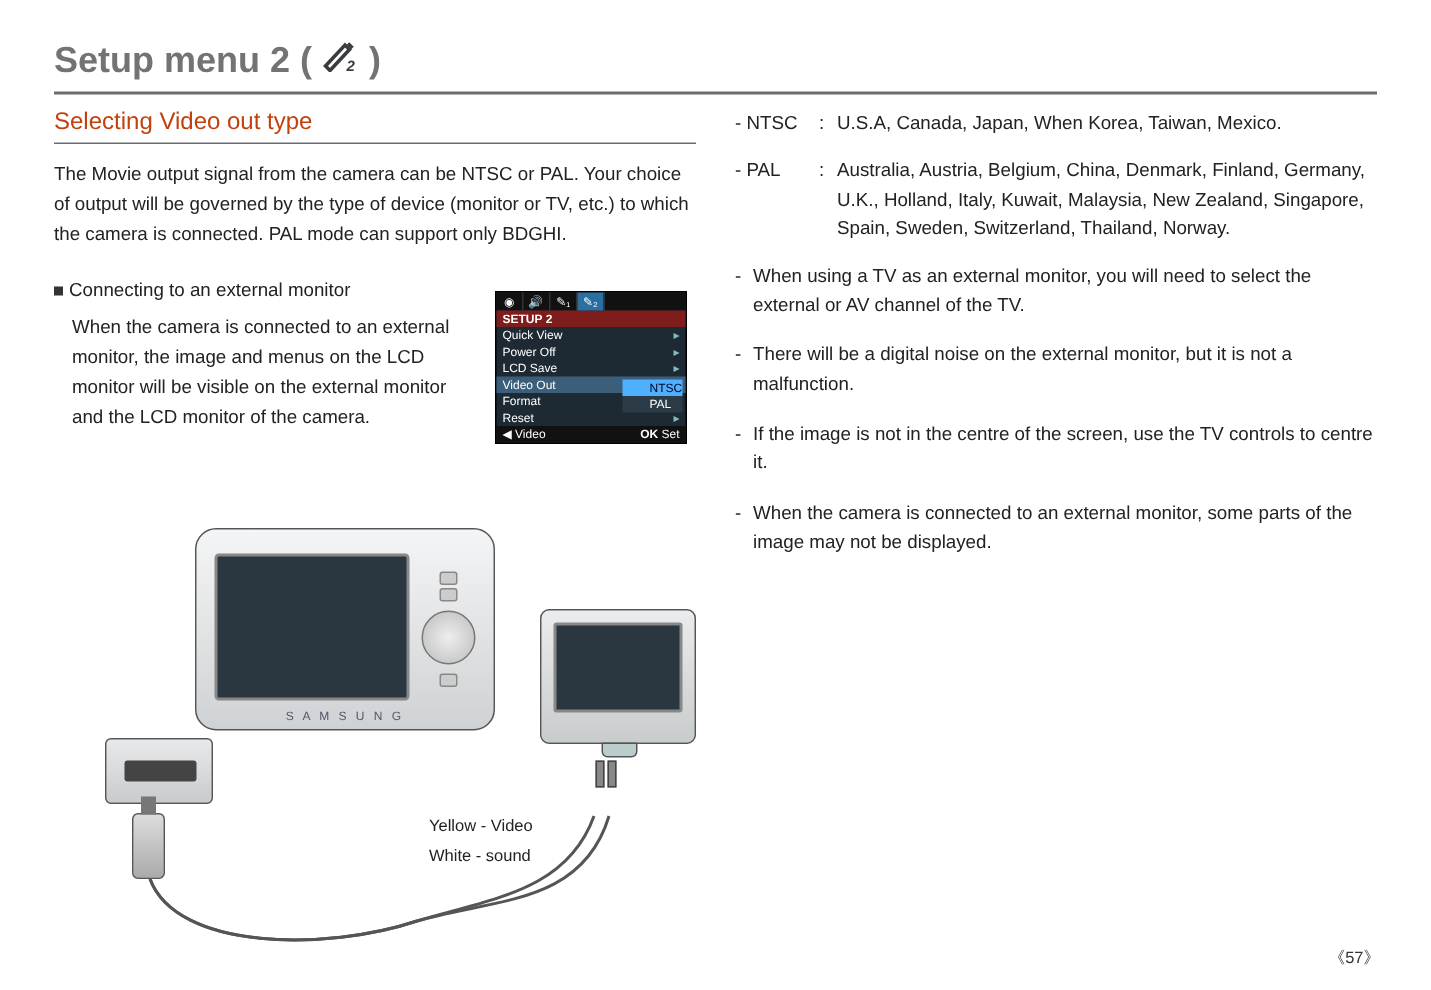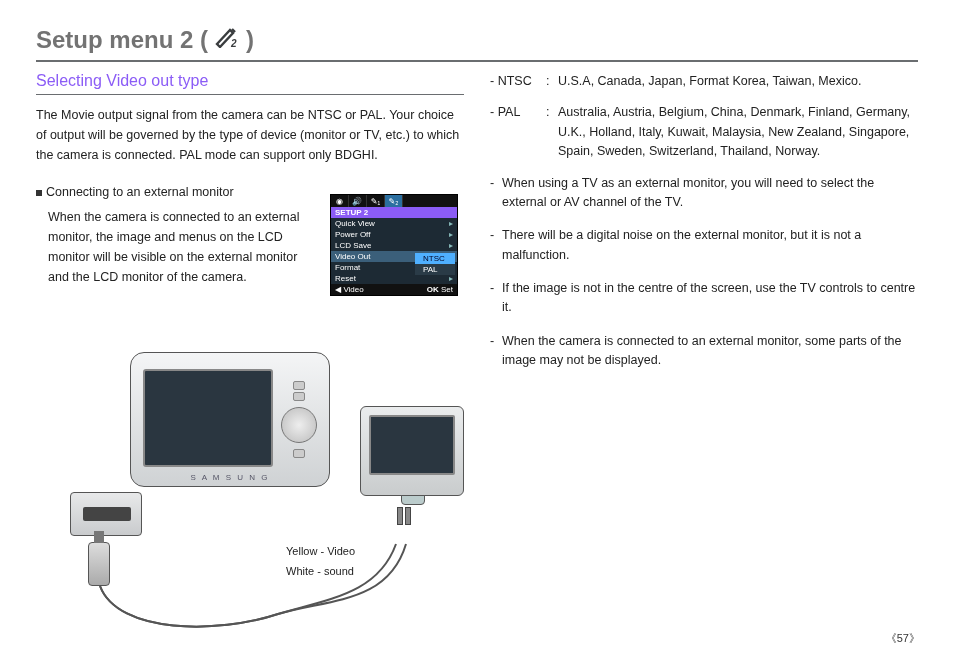--- a/index.html
+++ b/index.html
@@ -2,35 +2,35 @@
 <html><head>
 <meta charset="utf-8">
 <style>
 * { box-sizing: border-box; margin: 0; padding: 0; }
 body { width: 954px; height: 660px; background: #fff; font-family: Arial, Helvetica, sans-serif; color: #222; position: relative; padding: 26px 36px 20px 36px; }
 .title-row { display: flex; align-items: baseline; gap: 6px; border-bottom: 2px solid #6a6d70; padding-bottom: 6px; margin-bottom: 10px; }
 .title { font-size: 24px; font-weight: bold; color: #737373; }
 .title-icon { display: inline-flex; align-items: center; }
 .cols { display: flex; gap: 26px; }
 .col { flex: 1; }
-.subhead { font-size: 16px; color: #8b5cf6; border-bottom: 1px solid #6a6d70; padding-bottom: 4px; margin-bottom: 10px; }
+.subhead { font-size: 16px; color: #c2410c; border-bottom: 1px solid #6a6d70; padding-bottom: 4px; margin-bottom: 10px; }
 .lead { font-size: 12.5px; line-height: 1.6; margin-bottom: 20px; }
 .bullet-row { display: flex; align-items: flex-start; gap: 4px; font-size: 12.5px; margin-bottom: 8px; }
 .sq { width: 6px; height: 6px; background: #333; margin-top: 5px; flex-shrink: 0; }
 .body-indent { font-size: 12.5px; line-height: 1.6; margin-left: 12px; width: 260px; }
 .menu-shot { position: absolute; left: 330px; top: 194px; width: 128px; background: #1d2a34; border: 1px solid #000; font-size: 8px; color: #fff; }
 .menu-tabs { display: flex; background: #111; height: 12px; }
 .menu-tabs div { width: 18px; border-right: 1px solid #333; display: flex; align-items: center; justify-content: center; }
 .menu-tabs .sel { background: #2b6fa0; }
-.menu-head { font-weight: bold; padding: 1px 4px; background: #8b5cf6; }
+.menu-head { font-weight: bold; padding: 1px 4px; background: #7f1d1d; }
 .menu-row { display: flex; padding: 0 4px; height: 11px; align-items: center; }
 .menu-row.sel { background: #3b5f7a; gap: 26px; }
 .menu-label { flex: 1; }
 .menu-arrow { color: #8bb; }
-.menu-opt { background: #2a3b47; padding: 0 8px; height: 11px; display: flex; align-items: center; }
+.menu-opt { background: #2a3b47; padding: 0 18px; height: 11px; display: flex; align-items: center; }
 .menu-opt.sel { background: #4fb0ff; color: #002; }
 .menu-foot { display: flex; justify-content: space-between; padding: 1px 4px; background: #111; }
 
 .diagram { position: absolute; left: 70px; top: 352px; width: 420px; height: 240px; }
 .camera { position: absolute; left: 60px; top: 0; width: 200px; height: 135px; border: 1px solid #555; border-radius: 14px; background: linear-gradient(#f4f5f6, #cfd2d4); }
 .camera .screen { position: absolute; left: 12px; top: 16px; width: 130px; height: 98px; background: #2a3640; border: 2px solid #888; border-radius: 3px; }
 .camera .ctrls { position: absolute; right: 10px; top: 26px; width: 40px; }
 .camera .pad { width: 36px; height: 36px; border: 1px solid #777; border-radius: 50%; background: radial-gradient(#eee, #bbb); margin: 6px auto; }
 .camera .btn { width: 12px; height: 9px; background: #ccc; border: 1px solid #888; border-radius: 2px; margin: 2px auto; }
 .camera .brand { position: absolute; bottom: 4px; left: 0; right: 0; text-align: center; font-size: 8px; letter-spacing: 2px; color: #556; }
@@ -82,21 +82,21 @@
     <div class="bullet-row">
       <span class="sq"></span>
       <span>Connecting to an external monitor</span>
     </div>
     <div class="body-indent">When the camera is connected to an external monitor, the image and menus on the LCD monitor will be visible on the external monitor and the LCD monitor of the camera.</div>
   </div>
   <div class="col rcol">
     <div class="def-row">
       <div class="def-term">- NTSC</div>
       <div class="def-sep">:</div>
-      <div class="def-body">U.S.A, Canada, Japan, Format Korea, Taiwan, Mexico.</div>
+      <div class="def-body">U.S.A, Canada, Japan, When Korea, Taiwan, Mexico.</div>
     </div>
     <div class="def-row">
       <div class="def-term">- PAL</div>
       <div class="def-sep">:</div>
       <div class="def-body">Australia, Austria, Belgium, China, Denmark, Finland, Germany, U.K., Holland, Italy, Kuwait, Malaysia, New Zealand, Singapore, Spain, Sweden, Switzerland, Thailand, Norway.</div>
     </div>
     <div class="note-row">
         <div class="note-dash">-</div>
         <div class="note-body">When using a TV as an external monitor, you will need to select the external or AV channel of the TV.</div>
       </div>

